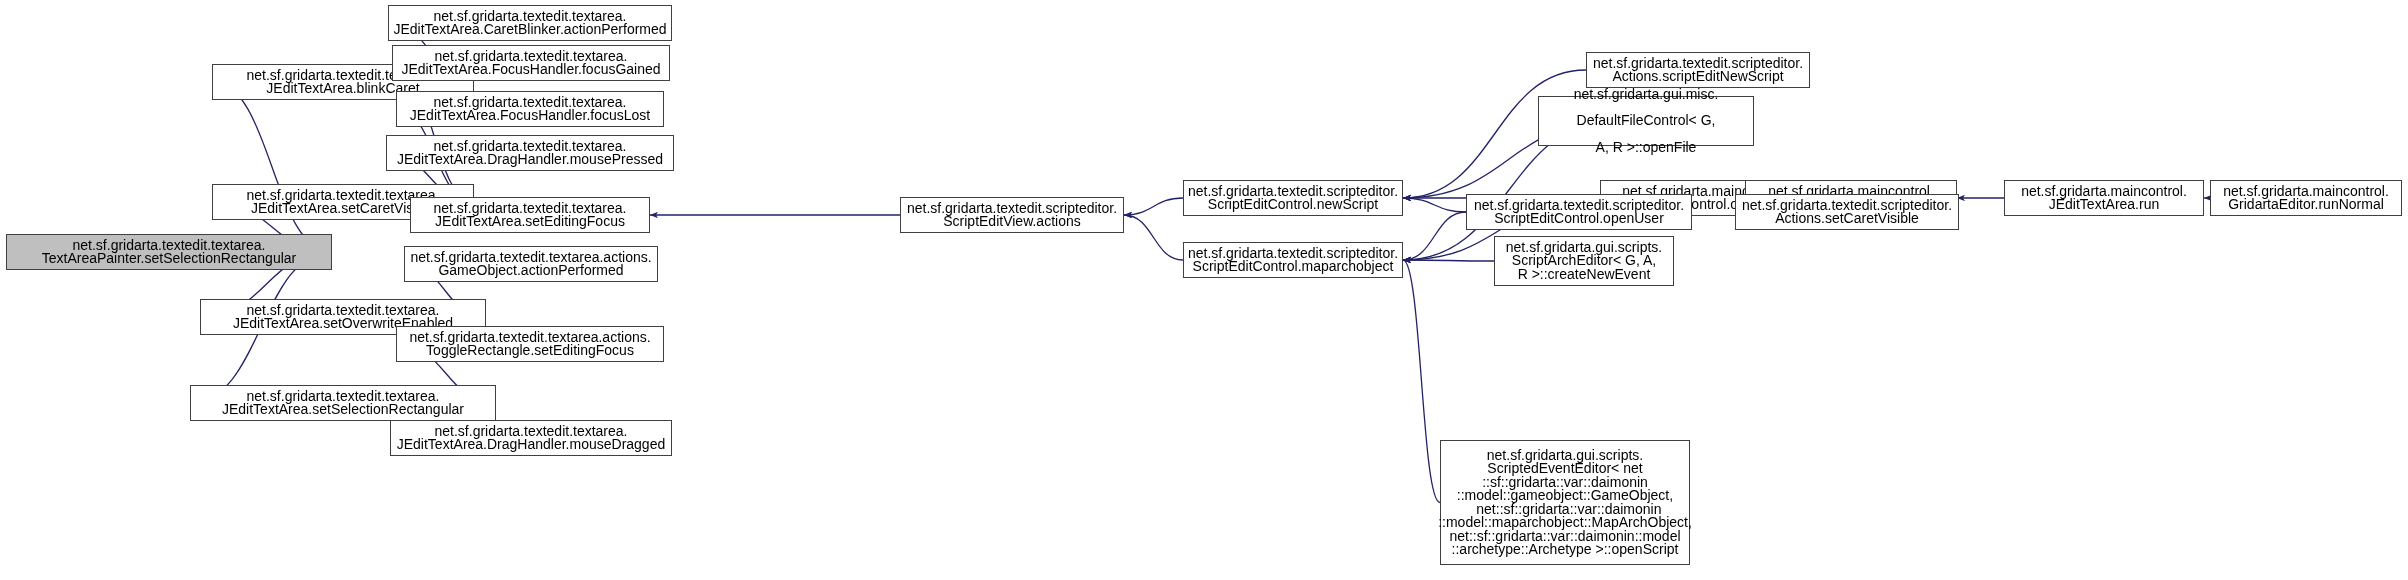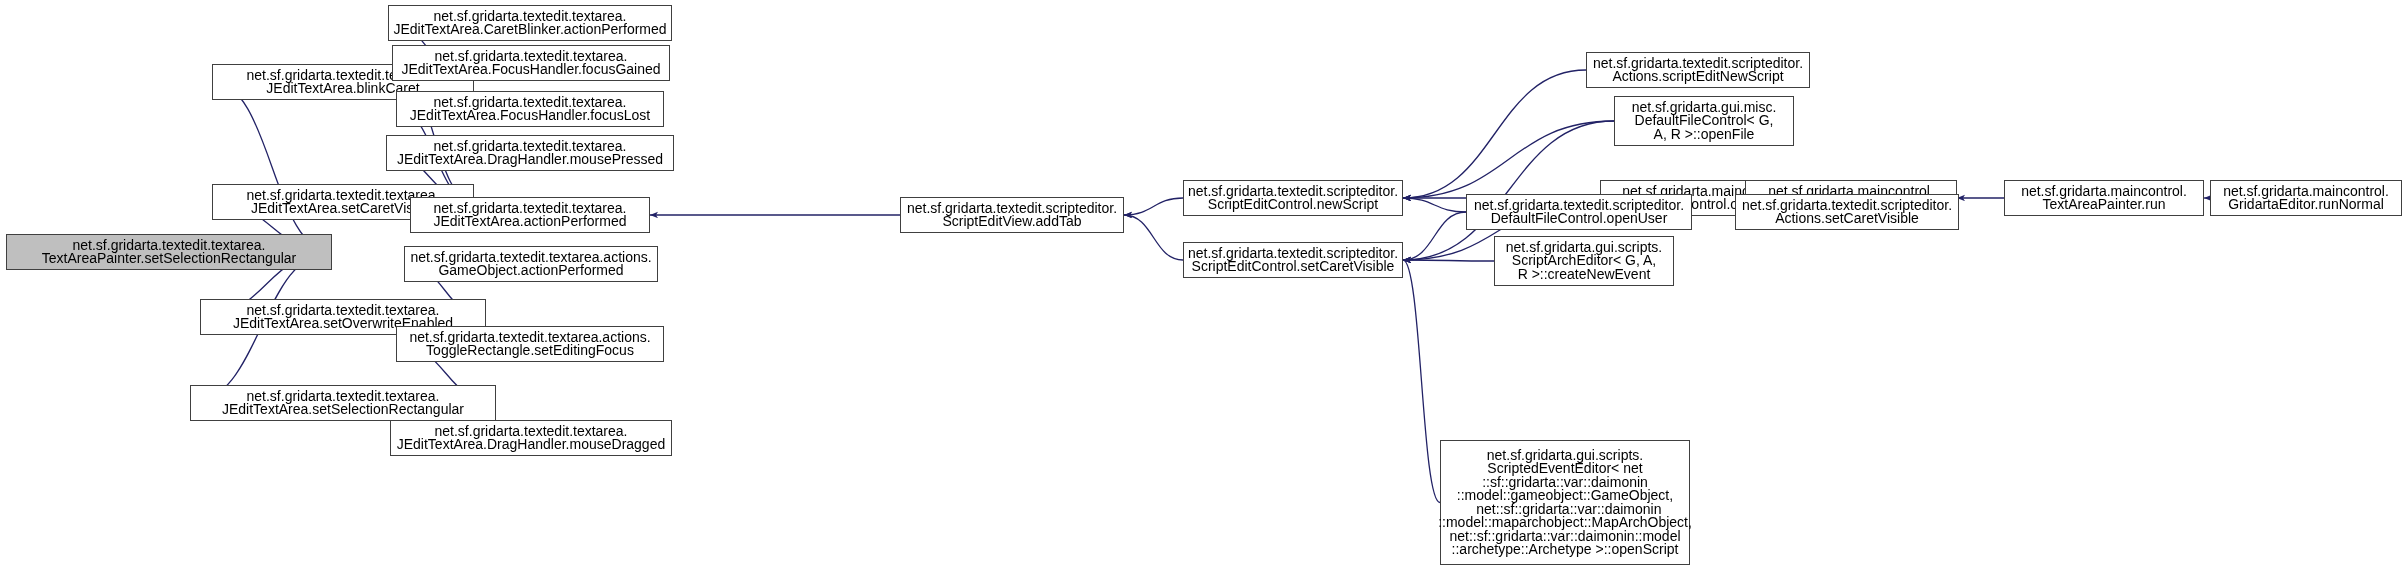--- a/index.html
+++ b/index.html
@@ -91,31 +91,31 @@
   <div id="node-layer">
       <div class="node root" title="net.sf.gridarta.textedit.textarea.TextAreaPainter.invalidateSelectedLines" style="left: 6px; top: 234px; width: 326px; height: 36px;"><span class="ln">net.sf.gridarta.textedit.textarea.</span><span class="ln">TextAreaPainter.setSelectionRectangular</span></div>
       <div class="node" title="net.sf.gridarta.textedit.textarea.JEditTextArea.blinkCaret" style="left: 212px; top: 64px; width: 262px; height: 36px;"><span class="ln">net.sf.gridarta.textedit.textarea.</span><span class="ln">JEditTextArea.blinkCaret</span></div>
       <div class="node" title="net.sf.gridarta.textedit.textarea.JEditTextArea.setCaretVisible" style="left: 212px; top: 184px; width: 262px; height: 36px;"><span class="ln">net.sf.gridarta.textedit.textarea.</span><span class="ln">JEditTextArea.setCaretVisible</span></div>
       <div class="node" title="net.sf.gridarta.textedit.textarea.JEditTextArea.setOverwriteEnabled" style="left: 200px; top: 299px; width: 286px; height: 36px;"><span class="ln">net.sf.gridarta.textedit.textarea.</span><span class="ln">JEditTextArea.setOverwriteEnabled</span></div>
       <div class="node" title="net.sf.gridarta.textedit.textarea.JEditTextArea.setSelectionRectangular" style="left: 190px; top: 385px; width: 306px; height: 36px;"><span class="ln">net.sf.gridarta.textedit.textarea.</span><span class="ln">JEditTextArea.setSelectionRectangular</span></div>
       <div class="node" title="net.sf.gridarta.textedit.textarea.JEditTextArea.CaretBlinker.actionPerformed" style="left: 388px; top: 5px; width: 284px; height: 36px;"><span class="ln">net.sf.gridarta.textedit.textarea.</span><span class="ln">JEditTextArea.CaretBlinker.actionPerformed</span></div>
       <div class="node" title="net.sf.gridarta.textedit.textarea.JEditTextArea.FocusHandler.focusGained" style="left: 392px; top: 45px; width: 278px; height: 36px;"><span class="ln">net.sf.gridarta.textedit.textarea.</span><span class="ln">JEditTextArea.FocusHandler.focusGained</span></div>
       <div class="node" title="net.sf.gridarta.textedit.textarea.JEditTextArea.FocusHandler.focusLost" style="left: 396px; top: 91px; width: 268px; height: 36px;"><span class="ln">net.sf.gridarta.textedit.textarea.</span><span class="ln">JEditTextArea.FocusHandler.focusLost</span></div>
       <div class="node" title="net.sf.gridarta.textedit.textarea.JEditTextArea.MouseHandler.mousePressed" style="left: 386px; top: 135px; width: 288px; height: 36px;"><span class="ln">net.sf.gridarta.textedit.textarea.</span><span class="ln">JEditTextArea.DragHandler.mousePressed</span></div>
-      <div class="node" title="net.sf.gridarta.textedit.textarea.JEditTextArea.setEditingFocus" style="left: 410px; top: 197px; width: 240px; height: 36px;"><span class="ln">net.sf.gridarta.textedit.textarea.</span><span class="ln">JEditTextArea.actionPerformed</span></div>
+      <div class="node" title="net.sf.gridarta.textedit.textarea.JEditTextArea.setEditingFocus" style="left: 410px; top: 197px; width: 240px; height: 36px;"><span class="ln">net.sf.gridarta.textedit.textarea.</span><span class="ln">JEditTextArea.setEditingFocus</span></div>
       <div class="node" title="net.sf.gridarta.textedit.textarea.actions.Overwrite.actionPerformed" style="left: 404px; top: 246px; width: 254px; height: 36px;"><span class="ln">net.sf.gridarta.textedit.textarea.actions.</span><span class="ln">GameObject.actionPerformed</span></div>
       <div class="node" title="net.sf.gridarta.textedit.textarea.actions.ToggleRectangle.actionPerformed" style="left: 396px; top: 326px; width: 268px; height: 36px;"><span class="ln">net.sf.gridarta.textedit.textarea.actions.</span><span class="ln">ToggleRectangle.setEditingFocus</span></div>
       <div class="node" title="net.sf.gridarta.textedit.textarea.JEditTextArea.DragHandler.mouseDragged" style="left: 390px; top: 420px; width: 282px; height: 36px;"><span class="ln">net.sf.gridarta.textedit.textarea.</span><span class="ln">JEditTextArea.DragHandler.mouseDragged</span></div>
-      <div class="node" title="net.sf.gridarta.textedit.scripteditor.ScriptEditView.addTab" style="left: 900px; top: 197px; width: 224px; height: 36px;"><span class="ln">net.sf.gridarta.textedit.scripteditor.</span><span class="ln">ScriptEditView.addTab</span></div>
+      <div class="node" title="net.sf.gridarta.textedit.scripteditor.ScriptEditView.addTab" style="left: 900px; top: 197px; width: 224px; height: 36px;"><span class="ln">net.sf.gridarta.textedit.scripteditor.</span><span class="ln">ScriptEditView.actions</span></div>
       <div class="node" title="net.sf.gridarta.textedit.scripteditor.ScriptEditControl.newScript" style="left: 1183px; top: 180px; width: 220px; height: 36px;"><span class="ln">net.sf.gridarta.textedit.scripteditor.</span><span class="ln">ScriptEditControl.newScript</span></div>
-      <div class="node" title="net.sf.gridarta.textedit.scripteditor.ScriptEditControl.openScriptFile" style="left: 1183px; top: 242px; width: 220px; height: 36px;"><span class="ln">net.sf.gridarta.textedit.scripteditor.</span><span class="ln">ScriptEditControl.setCaretVisible</span></div>
+      <div class="node" title="net.sf.gridarta.textedit.scripteditor.ScriptEditControl.openScriptFile" style="left: 1183px; top: 242px; width: 220px; height: 36px;"><span class="ln">net.sf.gridarta.textedit.scripteditor.</span><span class="ln">ScriptEditControl.maparchobject</span></div>
       <div class="node" title="net.sf.gridarta.textedit.scripteditor.Actions.scriptEditNewScript" style="left: 1586px; top: 52px; width: 224px; height: 36px;"><span class="ln">net.sf.gridarta.textedit.scripteditor.</span><span class="ln">Actions.scriptEditNewScript</span></div>
-      <div class="node" title="net.sf.gridarta.gui.misc.DefaultFileControl&lt; G, A, R &gt;::openFile" style="left: 1614px; top: 96px; width: 180px; height: 50px;"><span class="ln">net.sf.gridarta.gui.misc.</span><span class="ln">DefaultFileControl&lt; G,</span><span class="ln">A, R &gt;::openFile</span></div>
+      <div class="node" title="net.sf.gridarta.gui.misc.DefaultFileControl&lt; G, A, R &gt;::openFile" style="left: 1538px; top: 96px; width: 216px; height: 50px; gap: 13px;"><span class="ln">net.sf.gridarta.gui.misc.</span><span class="ln">DefaultFileControl&lt; G,</span><span class="ln">A, R &gt;::openFile</span></div>
       <div class="node" title="net.sf.gridarta.maincontrol.GUIMainControl.openFile" style="left: 1600px; top: 180px; width: 210px; height: 36px;"><span class="ln">net.sf.gridarta.maincontrol.</span><span class="ln">GUIMainControl.openFile</span></div>
-      <div class="node" title="net.sf.gridarta.textedit.scripteditor.ScriptEditControl.openUser" style="left: 1466px; top: 194px; width: 226px; height: 36px;"><span class="ln">net.sf.gridarta.textedit.scripteditor.</span><span class="ln">DefaultFileControl.openUser</span></div>
+      <div class="node" title="net.sf.gridarta.textedit.scripteditor.ScriptEditControl.openUser" style="left: 1466px; top: 194px; width: 226px; height: 36px;"><span class="ln">net.sf.gridarta.textedit.scripteditor.</span><span class="ln">ScriptEditControl.openUser</span></div>
       <div class="node" title="net.sf.gridarta.gui.scripts.ScriptArchEditor&lt; G, A, R &gt;::createNewEvent" style="left: 1494px; top: 236px; width: 180px; height: 50px;"><span class="ln">net.sf.gridarta.gui.scripts.</span><span class="ln">ScriptArchEditor&lt; G, A,</span><span class="ln">R &gt;::createNewEvent</span></div>
       <div class="node" title="net.sf.gridarta.gui.scripts.ScriptedEventEditor&lt; net::sf::gridarta::var::daimonin::model::gameobject::GameObject, net::sf::gridarta::var::daimonin::model::maparchobject::MapArchObject, net::sf::gridarta::var::daimonin::model::archetype::Archetype &gt;::openScript" style="left: 1440px; top: 440px; width: 250px; height: 125px;"><span class="ln">net.sf.gridarta.gui.scripts.</span><span class="ln">ScriptedEventEditor&lt; net</span><span class="ln">::sf::gridarta::var::daimonin</span><span class="ln">::model::gameobject::GameObject,</span><span class="ln">  net::sf::gridarta::var::daimonin</span><span class="ln">::model::maparchobject::MapArchObject,</span><span class="ln">net::sf::gridarta::var::daimonin::model</span><span class="ln">::archetype::Archetype &gt;::openScript</span></div>
       <div class="node" title="net.sf.gridarta.maincontrol.GUIMainControl.openFiles" style="left: 1745px; top: 180px; width: 212px; height: 36px;"><span class="ln">net.sf.gridarta.maincontrol.</span><span class="ln">GUIMainControl.openFiles</span></div>
       <div class="node" title="net.sf.gridarta.textedit.scripteditor.Actions.scriptEditOpen" style="left: 1735px; top: 194px; width: 224px; height: 36px;"><span class="ln">net.sf.gridarta.textedit.scripteditor.</span><span class="ln">Actions.setCaretVisible</span></div>
-      <div class="node" title="net.sf.gridarta.maincontrol.GUIMainControl.run" style="left: 2004px; top: 180px; width: 200px; height: 36px;"><span class="ln">net.sf.gridarta.maincontrol.</span><span class="ln">TextAreaPainter.run</span></div>
+      <div class="node" title="net.sf.gridarta.maincontrol.GUIMainControl.run" style="left: 2004px; top: 180px; width: 200px; height: 36px;"><span class="ln">net.sf.gridarta.maincontrol.</span><span class="ln">JEditTextArea.run</span></div>
       <div class="node" title="net.sf.gridarta.maincontrol.GridartaEditor.runNormal" style="left: 2210px; top: 180px; width: 192px; height: 36px;"><span class="ln">net.sf.gridarta.maincontrol.</span><span class="ln">GridartaEditor.runNormal</span></div>
     </div>
 </div>
 
 </body></html>

